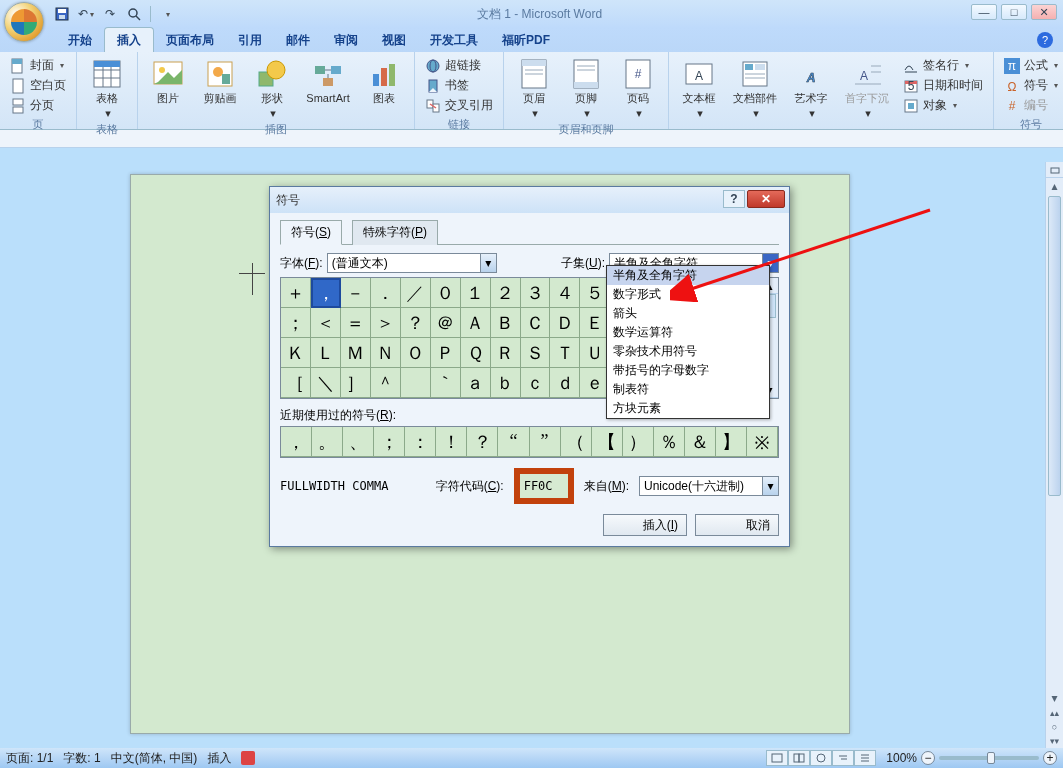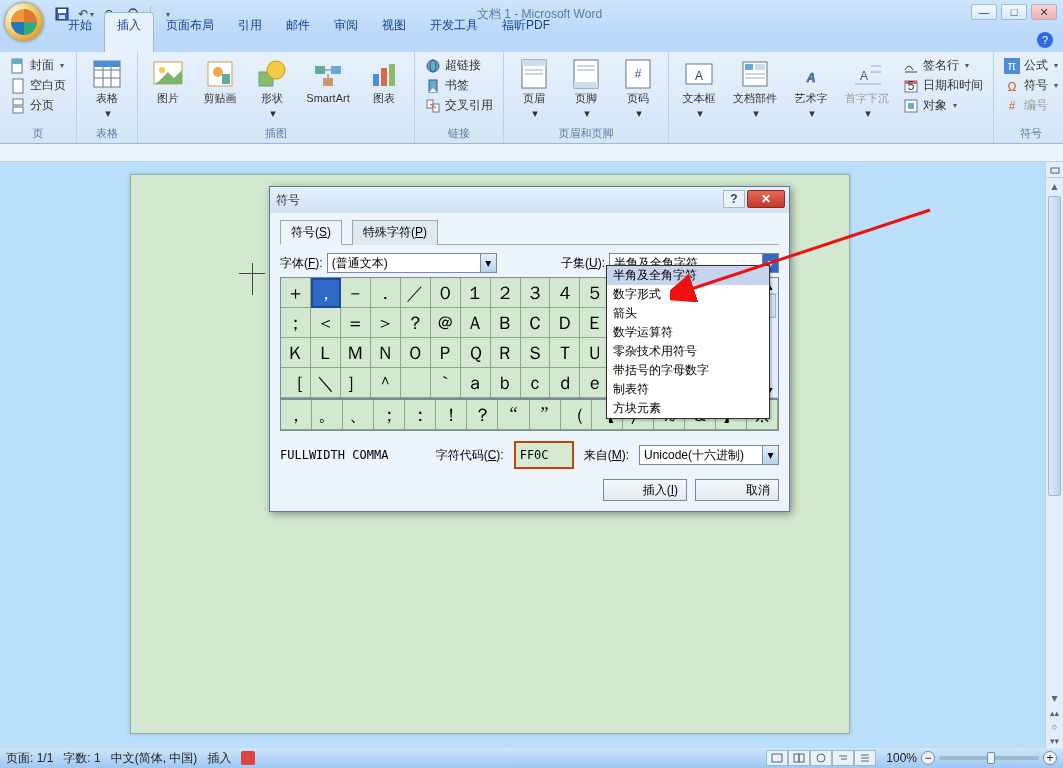--- a/index.html
+++ b/index.html
@@ -12,26 +12,26 @@
 .qat { margin-left:54px; display:flex; align-items:center; gap:8px; height:100%; }
 .qat-icon { width:16px; height:16px; display:flex; align-items:center; justify-content:center; color:#345; cursor:pointer; }
 .qat-sep{width:1px;height:16px;background:#9bc;}
 .title-text { position:absolute; left:16px; right:0; text-align:center; color:#5a7aa0; pointer-events:none; }
 .win-controls { position:absolute; right:6px; top:4px; display:flex; gap:4px; }
 .win-btn { width:26px; height:16px; border:1px solid #9bc; border-radius:2px; background:linear-gradient(#f4faff,#d6e9fb); display:flex; align-items:center; justify-content:center; color:#345; font-size:11px; cursor:pointer; }
 .win-btn.close{background:linear-gradient(#fbd3d3,#f4b0b0);}
 
 
 .tabs { height:24px; display:flex; align-items:flex-end; padding-left:56px; gap:0; background:linear-gradient(#bedafb,#bad7f8); position:relative; }
-.tab { padding:4px 12px 18px; color:#15428b; cursor:pointer; border-top-left-radius:4px; border-top-right-radius:4px; }
+.tab { padding:4px 12px 3px; color:#15428b; cursor:pointer; border-top-left-radius:4px; border-top-right-radius:4px;font-weight:bold; }
 .tab.active { background:#e7f1fb; border:1px solid #9bc; border-bottom:none; color:#15428b; }
 .help-icon { position:absolute; right:10px; top:4px; width:16px; height:16px; border-radius:50%; background:#2d6bdf; color:#fff; display:flex; align-items:center; justify-content:center; font-size:11px; cursor:pointer; }
 
 
-.ribbon { height:92px; background:linear-gradient(#e7f1fb,#d3e5f7); border-bottom:1px solid #9bc; display:flex; }
+.ribbon { height:78px; background:linear-gradient(#e7f1fb,#d3e5f7); border-bottom:1px solid #9bc; display:flex; }
 .group { border-right:1px solid #b8d2ec; padding:2px 6px 0; display:flex; flex-direction:column; position:relative; }
 .group-body { flex:1; display:flex; align-items:flex-start; gap:4px; }
 .group-label { text-align:center; color:#5a7aa0; font-size:11px; padding:2px 0; }
 .big-btn { display:flex; flex-direction:column; align-items:center; justify-content:flex-start; width:48px; padding-top:4px; cursor:pointer; gap:2px; }
 .big-btn .ico { width:32px; height:32px; }
 .big-btn span{font-size:11px;color:#333;line-height:13px;text-align:center;}
 .small-btn-col{display:flex;flex-direction:column;gap:1px;padding-top:2px;}
 .small-btn{display:flex;align-items:center;gap:4px;padding:1px 4px;cursor:pointer;font-size:11px;color:#333;white-space:nowrap;}
 .small-btn .ico{width:16px;height:16px;}
 .drop-arrow{font-size:8px;color:#555;margin-left:2px;}
@@ -84,21 +84,21 @@
 .sym-grid-wrap{display:flex;border:1px solid #7a8a9a;background:#d3e9cf;}
 .sym-grid{display:grid;grid-template-columns:repeat(16,1fr);flex:1;}
 .sym-cell{border-right:1px solid #8ba98a;border-bottom:1px solid #8ba98a;height:30px;display:flex;align-items:center;justify-content:center;font-size:18px;font-family:"SimSun",serif;cursor:pointer;}
 .sym-cell.selected{background:#3068c8;color:#fff;border:2px solid #1d4a9e;}
 .sym-scroll{width:18px;background:#e3edf9;border-left:1px solid #7a8a9a;display:flex;flex-direction:column;align-items:center;}
 .sym-scroll .arrow{height:16px;width:100%;display:flex;align-items:center;justify-content:center;cursor:pointer;border-bottom:1px solid #b8d2ec;}
 .sym-scroll .thumb{margin:0 2px;width:12px;height:24px;background:#cde2f7;border:1px solid #9bc;}
 .sym-scroll .spacer{flex:1;}
 .recent-label{margin:8px 0 2px;}
 .recent-grid{display:grid;grid-template-columns:repeat(16,1fr);border:1px solid #7a8a9a;background:#d3e9cf;}
-.input-text{border:2px solid #c2410c;background:#d6ead1;padding:1px 4px;height:28px;font-family:Consolas,monospace;}
+.input-text{border:6px solid #c2410c;background:#d6ead1;padding:1px 4px;height:36px;font-family:Consolas,monospace;}
 .dlg-btn{border:1px solid #7a8a9a;background:linear-gradient(#f6f9fc,#e0e8f0);padding:2px 8px;cursor:pointer;height:22px;display:inline-flex;align-items:center;}
 .shortcut-text{font-family:Consolas,monospace;}
 .dlg-footer{display:flex;justify-content:flex-end;gap:8px;margin-top:10px;}
 .dlg-footer .dlg-btn{min-width:84px;justify-content:flex-end;}
 
 
 .subset-list{position:absolute;left:606px;top:265px;width:164px;background:#fff;border:1px solid #333;z-index:200;box-shadow:1px 1px 3px rgba(0,0,0,.3);}
 .subset-item{padding:1px 6px;font-size:12px;cursor:pointer;white-space:nowrap;}
 .subset-item.sel{background:#c6d4ee;}
 
@@ -579,20 +579,21 @@
           <div class="sym-cell">ｉ</div>
           <div class="sym-cell">ｊ</div>
         </div>
       <div class="sym-scroll">
         <div class="arrow">▴</div>
         <div class="thumb"></div>
         <div class="spacer"></div>
         <div class="arrow">▾</div>
       </div>
     </div>
+    <div class="recent-label">近期使用过的符号(<span class="underline">R</span>):</div>
     <div class="recent-grid" id="recent-grid">
         <div class="sym-cell">，</div>
         <div class="sym-cell">。</div>
         <div class="sym-cell">、</div>
         <div class="sym-cell">；</div>
         <div class="sym-cell">：</div>
         <div class="sym-cell">！</div>
         <div class="sym-cell">？</div>
         <div class="sym-cell">“</div>
         <div class="sym-cell">”</div>

